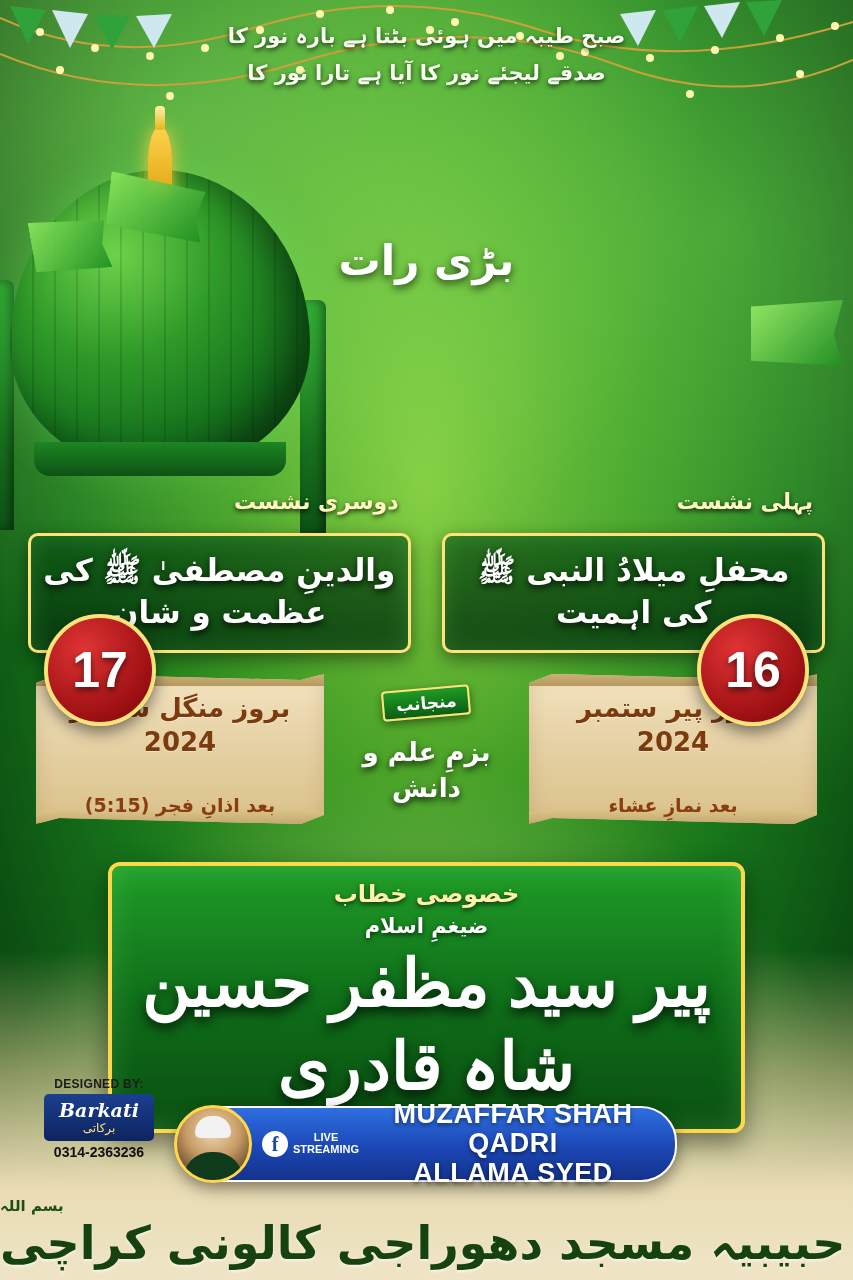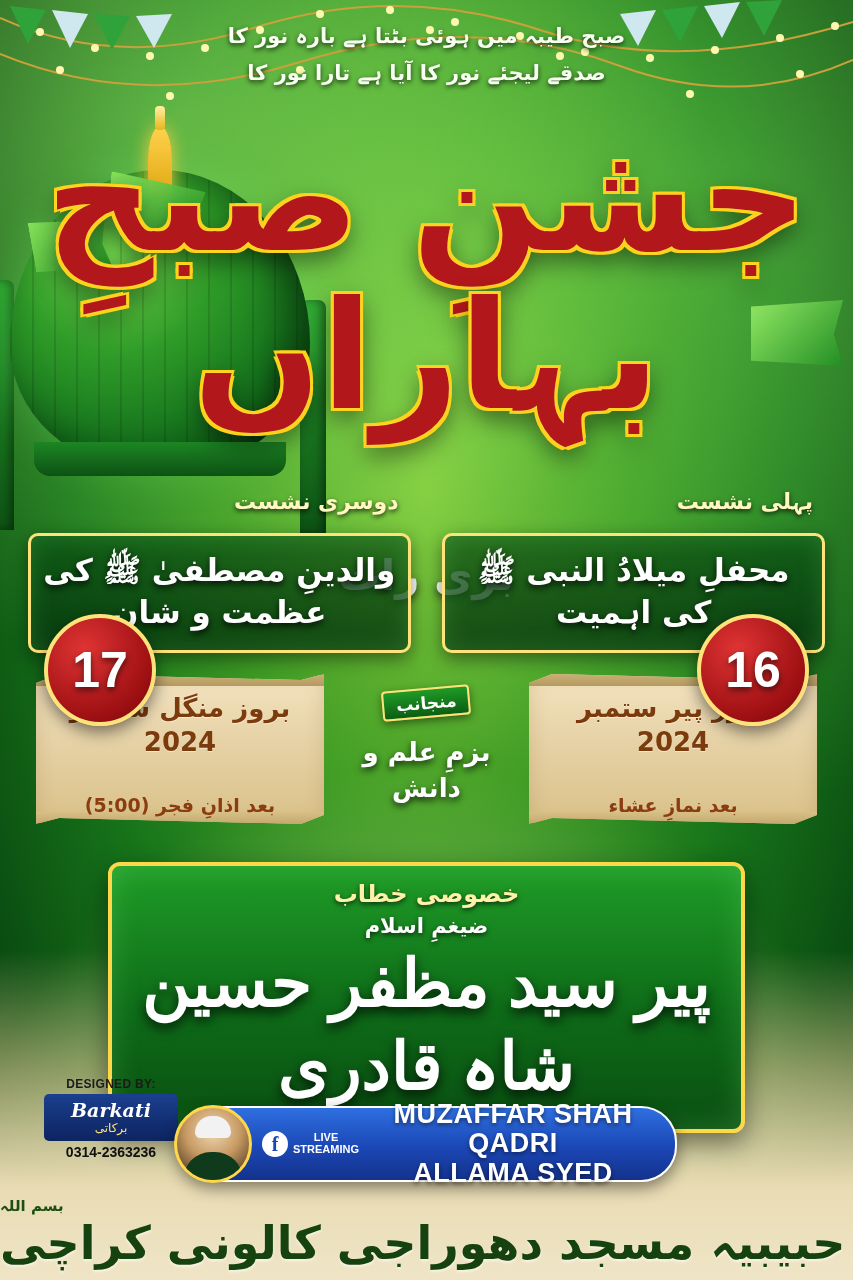--- a/index.html
+++ b/index.html
@@ -392,21 +392,21 @@
     color: #ffffff;
     line-height: 1.25;
     text-shadow: 0 5px 12px rgba(0,0,0,0.75);
   }
 
   
   .designer {
     position: absolute;
     left: 44px;
     bottom: 120px;
-    width: 134px;
+    width: 110px;
     text-align: center;
     z-index: 10;
   }
   .designer-label {
     font-family: "Liberation Sans", sans-serif;
     font-size: 12px;
     font-weight: bold;
     color: #1b1b1b;
     letter-spacing: .3px;
   }
@@ -605,21 +605,20 @@
       </g>
     </svg>
   </div>
 
   <div class="couplet">
     <div>صبح طیبہ میں ہوئی بٹتا ہے بارہ نور کا</div>
     <div>صدقے لیجئے نور کا آیا ہے تارا نور کا</div>
   </div>
 
   <div class="title-block">
-    <div class="title-main">جشنِ صبحِ بہاراں</div>
     <div class="title-sub">بڑی رات</div>
   </div>
 
   <div class="sessions">
     <div class="session">
       <div class="session-tag">پہلی نشست</div>
       <div class="session-box">محفلِ میلادُ النبی ﷺ کی اہمیت</div>
     </div>
     <div class="session">
       <div class="session-tag">دوسری نشست</div>
@@ -638,21 +637,21 @@
       <div class="scroll-sub">بعد نمازِ عشاء</div>
     </div>
 
     <div class="scroll left">
       <div class="day-badge">17</div>
       <div class="scroll-paper"></div>
       <div class="scroll-text">
         <span>بروز منگل</span>
         <span>ستمبر 2024</span>
       </div>
-      <div class="scroll-sub">بعد اذانِ فجر (5:00)</div>
+      <div class="scroll-sub">بعد اذانِ فجر (5:15)</div>
     </div>
   </div>
 
   <div class="center-ribbon">
     <div class="ribbon-tag">منجانب</div>
     <div class="ribbon-text">بزمِ علم و دانش</div>
   </div>
 
   <div class="speaker-panel">
     <div class="speaker-tag">خصوصی خطاب</div>

